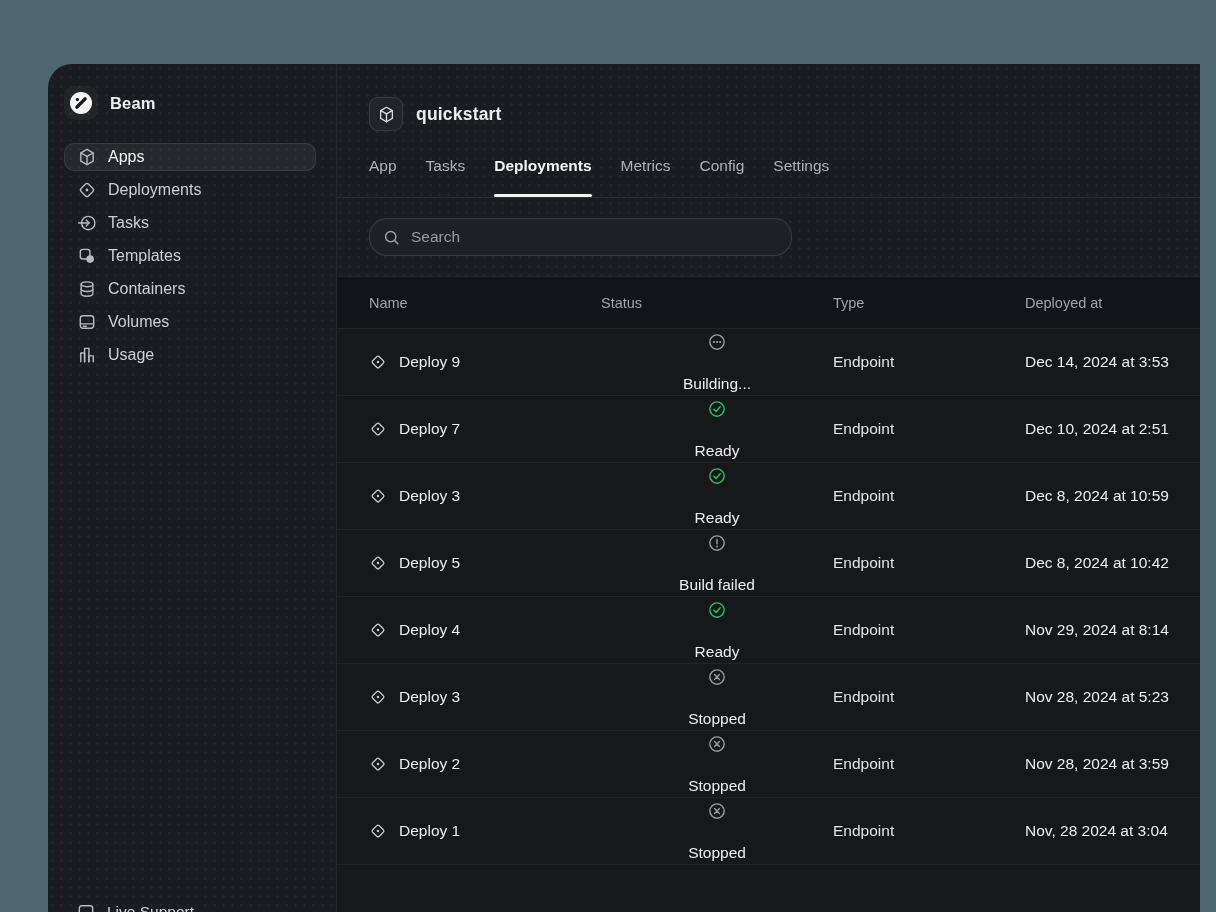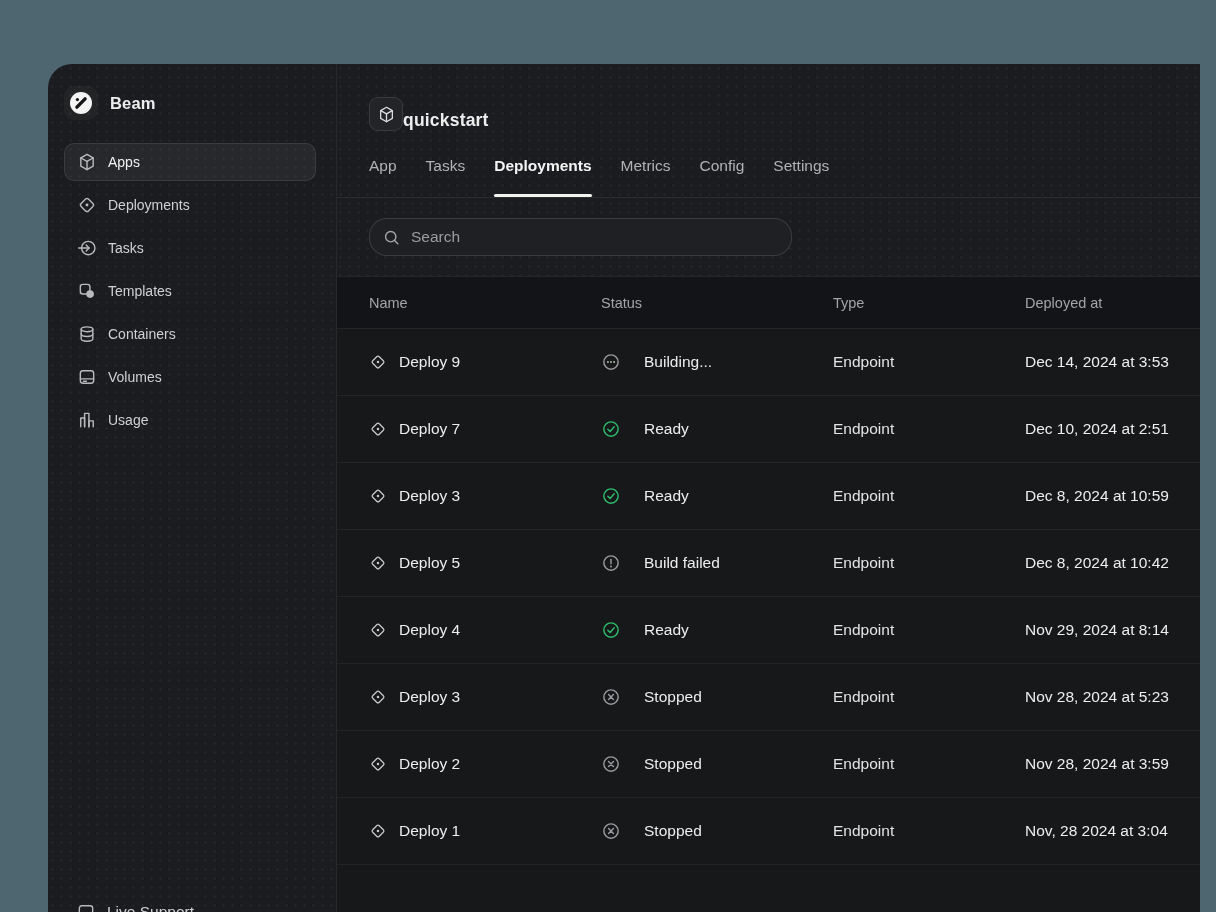--- a/index.html
+++ b/index.html
@@ -42,37 +42,37 @@
     padding:20px 20px 0 16px;
   }
   .brand{display:flex;align-items:center;gap:12px;padding-left:0;height:38px;margin-bottom:21px;}
   .brand-badge{
     width:34px;height:34px;border-radius:10px;background:rgba(255,255,255,0.035);
     display:flex;align-items:center;justify-content:center;
   }
   .brand-name{font-size:16.5px;font-weight:700;letter-spacing:.2px;color:var(--text);}
   .nav{display:flex;flex-direction:column;gap:5px;}
   .nav-item{
-    display:flex;align-items:center;gap:11px;height:38px;
+    display:flex;align-items:center;gap:11px;height:28px;
     padding:0 12px;border-radius:10px;border:1px solid transparent;
-    color:var(--text-dim);font-size:14px;cursor:pointer;
+    color:var(--text-dim);font-size:16px;cursor:pointer;
   }
   .nav-item .icon{color:var(--icon-gray);}
   .nav-item.active{
     background:var(--pill-bg);border-color:var(--pill-border);color:#f2f2f3;
   }
   .sidebar-footer{
     position:absolute;left:28px;bottom:-12px;height:24px;
     display:flex;align-items:center;gap:11px;
     color:var(--text-dim);font-size:15.5px;cursor:pointer;
   }
   .sidebar-footer .icon{color:var(--icon-gray);}
   
   .main{flex:1 1 auto;border-left:1px solid var(--line-soft);display:flex;flex-direction:column;min-width:0;}
-  .app-header{display:flex;align-items:flex-end;padding:33px 0 0 32px;}
+  .app-header{display:flex;align-items:center;gap:13px;padding:33px 0 0 32px;}
   .app-badge{
     width:34px;height:34px;border-radius:9px;background:#232428;
     border:1px solid rgba(255,255,255,0.1);
     display:flex;align-items:center;justify-content:center;color:#d9dadc;
   }
   .app-title{font-size:17.5px;font-weight:700;letter-spacing:.2px;}
   .tabs{display:flex;gap:29px;padding:26px 0 0 32px;border-bottom:1px solid var(--line);}
   .tab{
     position:relative;padding-bottom:22px;font-size:15.5px;color:#b1b2b5;cursor:pointer;white-space:nowrap;text-align:right;
   }
@@ -99,21 +99,21 @@
     align-items:center;padding-left:32px;min-width:0;
   }
   .thead{
     height:53px;background:var(--surface-thead);
     border-top:1px solid var(--line);border-bottom:1px solid var(--line);
   }
   .th{font-size:14.5px;color:var(--muted);}
   .row{height:67px;border-bottom:1px solid var(--line-soft);cursor:pointer;}
   .cell-name{display:flex;align-items:center;gap:12px;font-size:15.5px;color:var(--text);}
   .cell-name .icon{color:#c7c8ca;}
-  .cell-status{display:flex;align-items:center;gap:23px;font-size:15.5px;color:var(--text);}
+  .cell-status{display:flex;align-items:center;gap:23px;font-size:15.5px;color:var(--text);flex-direction:column;}
   .cell-status .icon{color:#9a9b9e;}
   .row[data-status="ready"] .cell-status .icon{color:var(--green);}
   .cell-type{font-size:15.5px;color:#e2e3e4;}
   .cell-date{font-size:15.5px;color:var(--text);white-space:nowrap;overflow:visible;}
   .icon{display:inline-flex;align-items:center;justify-content:center;flex:0 0 auto;}
   .icon svg{display:block;}
 </style>
 </head>
 <body>
 

